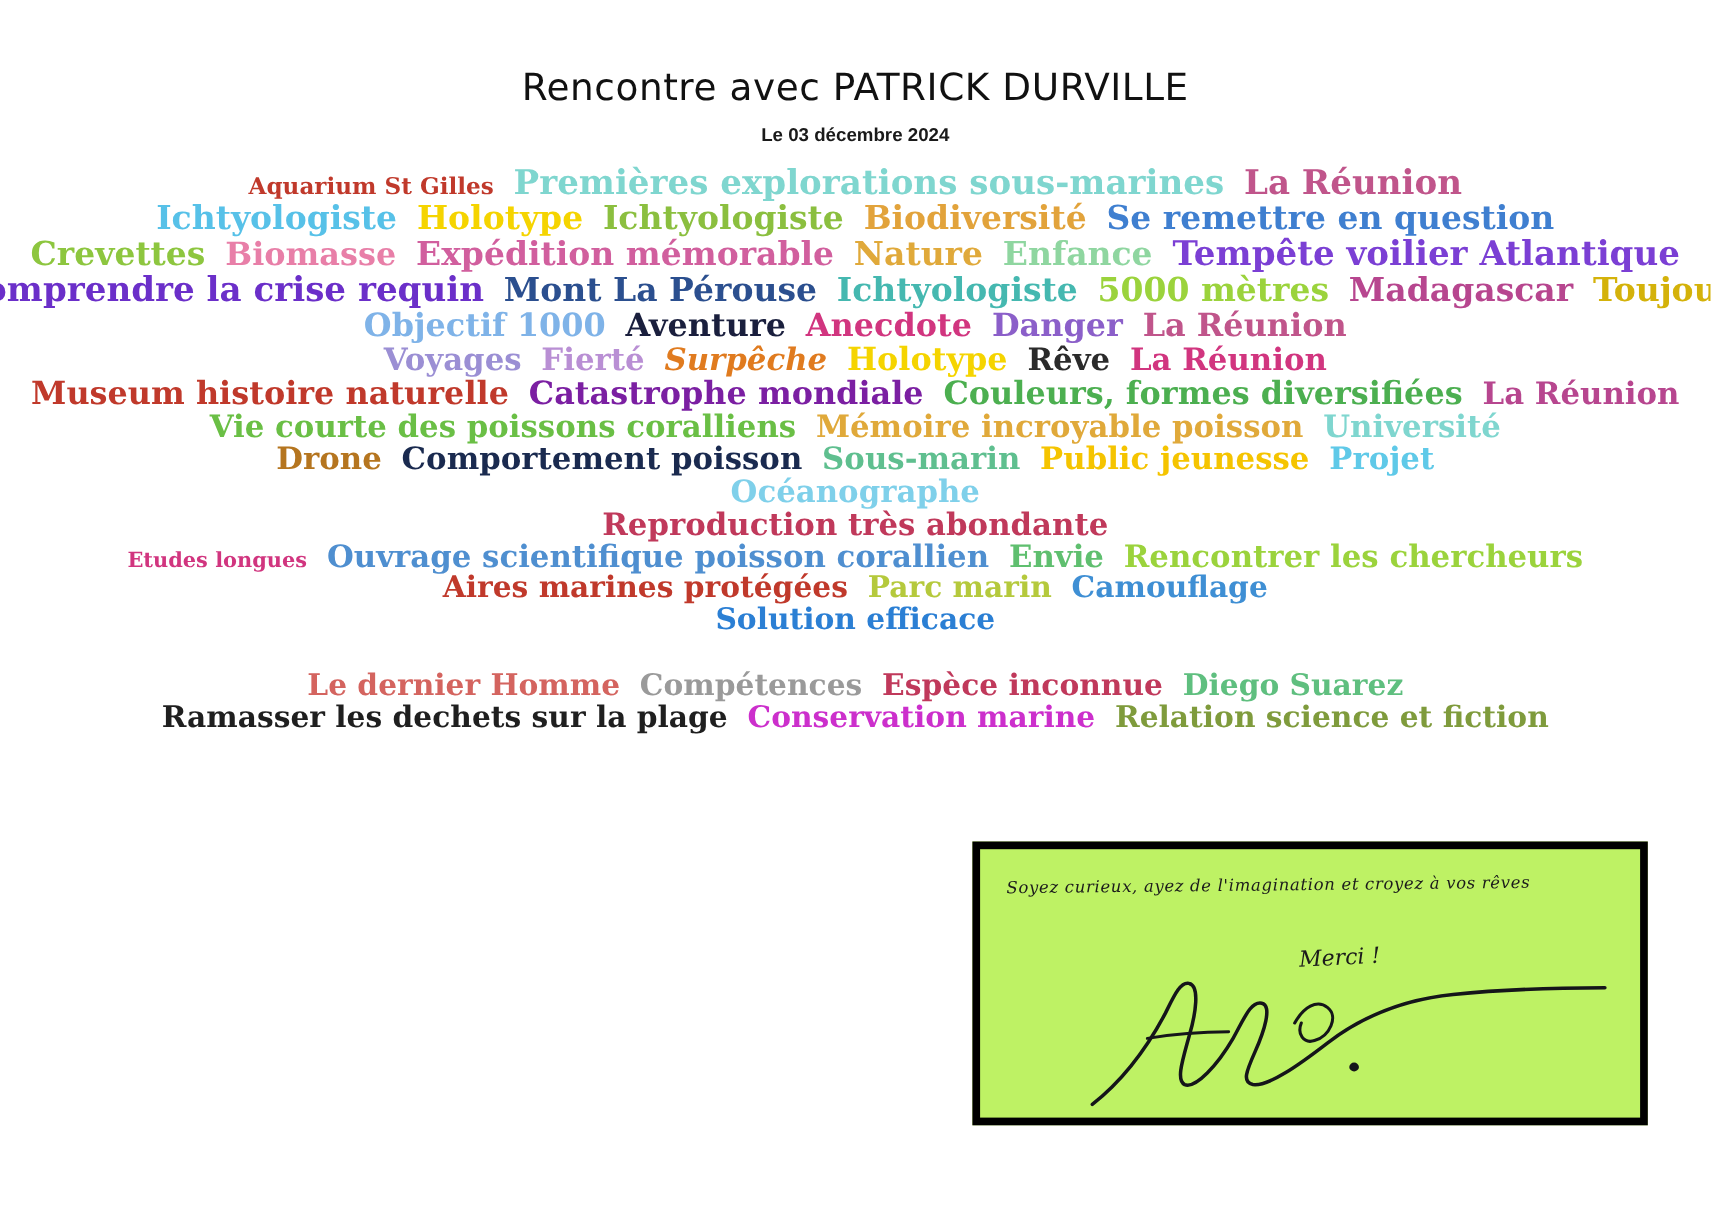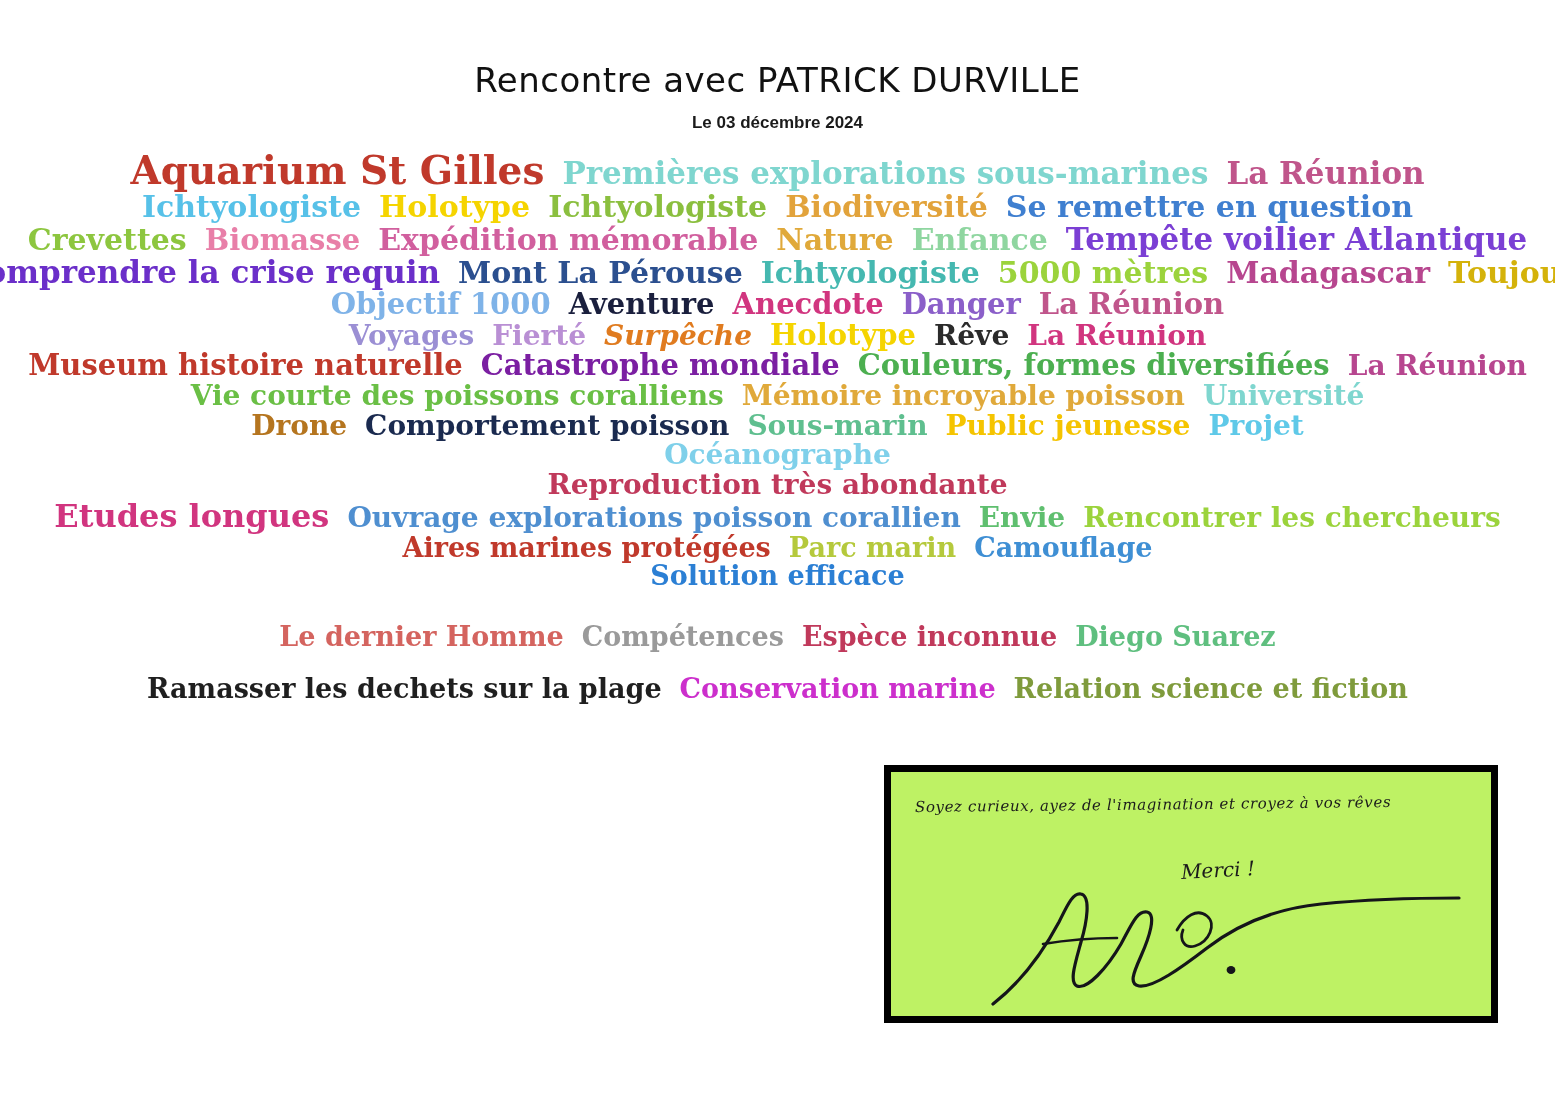--- a/index.html
+++ b/index.html
@@ -113,21 +113,21 @@
 </head>
 <body>
 
 <div id="page">
 
   <div class="title">Rencontre avec PATRICK DURVILLE</div>
   <div class="subtitle">Le 03 décembre 2024</div>
 
   <div id="cloud">
       <div class="cloud-row">
-        <span class="word" style="font-size: 39px; color: rgb(192, 57, 43);">Aquarium St Gilles</span>
+        <span class="word" style="font-size: 21px; color: rgb(192, 57, 43);">Aquarium St Gilles</span>
         <span class="word" style="font-size: 31px; color: rgb(127, 214, 207);">Premières explorations sous-marines</span>
         <span class="word" style="font-size: 31px; color: rgb(192, 85, 139);">La Réunion</span>
       </div>
       <div class="cloud-row">
         <span class="word" style="font-size: 30px; color: rgb(87, 193, 232);">Ichtyologiste</span>
         <span class="word" style="font-size: 30px; color: rgb(245, 212, 0);">Holotype</span>
         <span class="word" style="font-size: 30px; color: rgb(139, 191, 63);">Ichtyologiste</span>
         <span class="word" style="font-size: 30px; color: rgb(226, 163, 59);">Biodiversité</span>
         <span class="word" style="font-size: 30px; color: rgb(63, 127, 208);">Se remettre en question</span>
       </div>
@@ -180,41 +180,41 @@
         <span class="word" style="font-size: 28px; color: rgb(245, 196, 0);">Public jeunesse</span>
         <span class="word" style="font-size: 28px; color: rgb(95, 201, 232);">Projet</span>
       </div>
       <div class="cloud-row">
         <span class="word" style="font-size: 28px; color: rgb(127, 208, 234);">Océanographe</span>
       </div>
       <div class="cloud-row">
         <span class="word" style="font-size: 28px; color: rgb(192, 57, 91);">Reproduction très abondante</span>
       </div>
       <div class="cloud-row">
-        <span class="word" style="font-size: 32px; color: rgb(209, 53, 127);">Etudes longues</span>
-        <span class="word" style="font-size: 28px; color: rgb(79, 143, 208);">Ouvrage explorations poisson corallien</span>
+        <span class="word" style="font-size: 19px; color: rgb(209, 53, 127);">Etudes longues</span>
+        <span class="word" style="font-size: 28px; color: rgb(79, 143, 208);">Ouvrage scientifique poisson corallien</span>
         <span class="word" style="font-size: 28px; color: rgb(95, 191, 111);">Envie</span>
         <span class="word" style="font-size: 28px; color: rgb(155, 211, 60);">Rencontrer les chercheurs</span>
       </div>
       <div class="cloud-row">
         <span class="word" style="font-size: 27px; color: rgb(192, 57, 43);">Aires marines protégées</span>
         <span class="word" style="font-size: 27px; color: rgb(181, 201, 60);">Parc marin</span>
         <span class="word" style="font-size: 27px; color: rgb(63, 143, 212);">Camouflage</span>
       </div>
       <div class="cloud-row">
         <span class="word" style="font-size: 27px; color: rgb(43, 127, 212);">Solution efficace</span>
       </div>
       <div class="cloud-row">
         <span class="word" style="font-size: 27px; color: rgb(212, 100, 95);">Le dernier Homme</span>
         <span class="word" style="font-size: 27px; color: rgb(154, 154, 154); margin-top: 32px;">Compétences</span>
         <span class="word" style="font-size: 27px; color: rgb(192, 57, 91);">Espèce inconnue</span>
         <span class="word" style="font-size: 27px; color: rgb(95, 191, 127);">Diego Suarez</span>
       </div>
       <div class="cloud-row">
-        <span class="word" style="font-size: 27px; color: rgb(31, 31, 31); margin-top: 24px;">Ramasser les dechets sur la plage</span>
+        <span class="word" style="font-size: 27px; color: rgb(31, 31, 31);">Ramasser les dechets sur la plage</span>
         <span class="word" style="font-size: 27px; color: rgb(204, 47, 204);">Conservation marine</span>
         <span class="word" style="font-size: 27px; color: rgb(127, 155, 60);">Relation science et fiction</span>
       </div>
     </div>
 
   <div id="signature-card">
     <div class="sig-quote">Soyez curieux, ayez de l'imagination et croyez à vos rêves</div>
     <div class="sig-thanks">Merci !</div>
     <svg id="sig-mark" viewBox="0 0 500 130" fill="none" xmlns="http://www.w3.org/2000/svg">
       <path d="M12 122 C 40 100, 62 70, 78 40 C 86 24, 92 10, 100 12 C 110 14, 106 40, 100 60 C 94 82, 88 100, 96 104 C 106 108, 126 86, 140 62 C 150 44, 156 28, 166 30 C 176 32, 168 56, 160 74 C 152 92, 148 102, 158 104 C 172 106, 200 86, 226 66 C 260 40, 300 26, 340 22 C 380 18, 430 16, 478 16" stroke="#15151a" stroke-width="3.2" stroke-linecap="round"></path>

